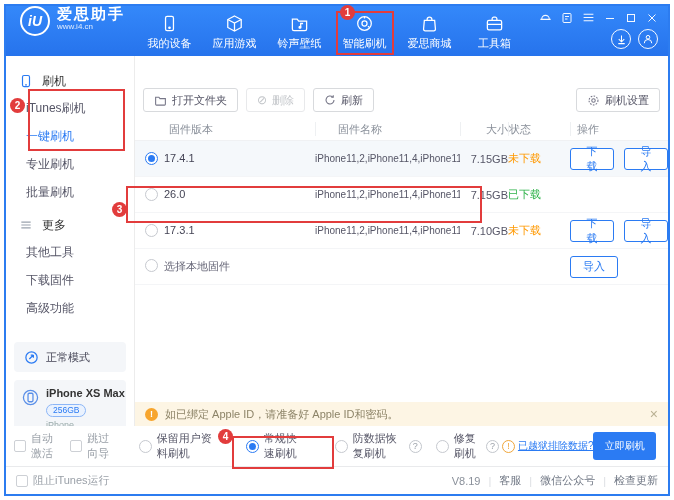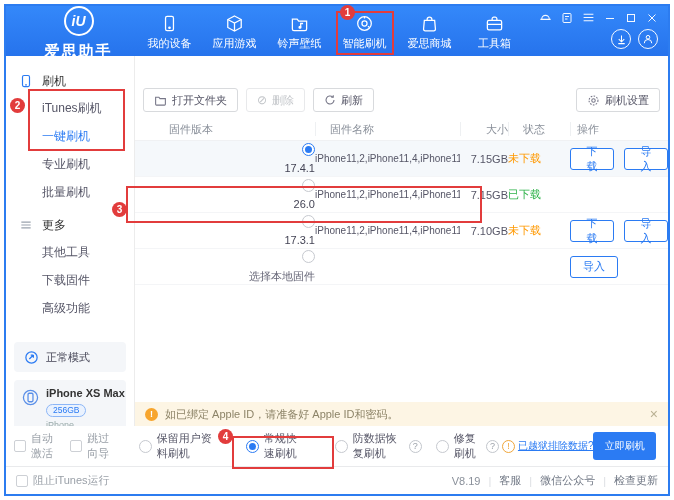--- a/index.html
+++ b/index.html
@@ -12,21 +12,21 @@
   .window {
     position:absolute; inset:4px;
     border:2px solid #2c7cf0; background:#fff;
   }
   
   .header {
     position:absolute; top:0; left:0; right:0; height:50px;
     background:linear-gradient(180deg,#3488fa 0%,#2673ec 100%);
     color:#fff; display:flex;
   }
-  .logo { width:131px; display:flex; align-items:center; padding-left:14px; gap:7px;flex-direction:column; }
+  .logo { width:131px; display:flex; align-items:flex-start; padding-left:14px; gap:7px; }
   .logo-circle {
     width:30px; height:30px; border:2px solid #fff; border-radius:50%;
     display:flex; align-items:center; justify-content:center;
     font-weight:bold; font-style:italic; font-size:14px; flex:none;
   }
   .brand-name { font-size:15px; font-weight:bold; letter-spacing:2px; line-height:16px; }
   .brand-url  { font-size:8px; opacity:.85; }
   .nav { display:flex; padding-top:6px; }
   .nav-item {
     width:65px; display:flex; flex-direction:column; align-items:center;
@@ -41,21 +41,21 @@
     display:flex; align-items:center; justify-content:center; cursor:pointer;
   }
   
   .sidebar {
     position:absolute; top:50px; left:0; width:129px; bottom:56px;
     background:#fff; border-right:1px solid #ececec;
     padding-top:12px; display:flex; flex-direction:column;
   }
   .side-header { height:26px; display:flex; align-items:center; gap:9px; padding-left:13px; font-size:12px; color:#333; }
   .side-header.gap-top { margin-top:6px; }
-  .side-item { height:28px; line-height:28px; padding-left:36px; font-size:12px; color:#556; cursor:pointer; }
+  .side-item { height:28px; line-height:28px; padding-left:20px; font-size:12px; color:#556; cursor:pointer; }
   .side-item.active { color:#2b7bf3; }
   .side-spacer { flex:1; }
   .mode-card {
     margin:4px 8px; height:30px; background:#f4f6f9; border-radius:4px;
     display:flex; align-items:center; gap:7px; padding-left:10px; font-size:11px; color:#445;
   }
   .device-card { margin:4px 8px 2px 8px; background:#f4f6f9; border-radius:4px; padding:7px 6px 6px 32px; position:relative; }
   .device-card .dicon { position:absolute; left:8px; top:9px; }
   .device-name { font-size:11px; font-weight:bold; color:#333; white-space:nowrap; }
   .capacity-pill {
@@ -71,27 +71,27 @@
     border:1px solid #d8dadd; border-radius:3px; background:#fff; font-size:11px; color:#556; cursor:pointer;
   }
   .tbtn.disabled { color:#c2c5c9; border-color:#e8e9eb; cursor:default; }
   .tbtn.right { margin-left:auto; }
   .tglyph { font-size:12px; line-height:1; }
   
   .thead { display:flex; height:24px; align-items:center; font-size:11px; color:#8a909a; border-bottom:1px solid #f0f1f3; }
   .thead .hc { height:14px; line-height:14px; }
   .thead .hc2,.thead .hc3,.thead .hc4,.thead .hc5 { border-left:1px solid #eef0f2; }
   .hc1 { width:180px; padding-left:34px; }
-  .hc2 { width:145px; padding-left:14px; }
+  .hc2 { width:145px; padding-left:22px; }
   .hc3 { width:48px; text-align:right; }
-  .hc4 { width:62px; padding-left:14px; }
+  .hc4 { width:62px; }
   .hc5 { flex:1; padding-left:6px; }
   .trow { display:flex; height:36px; align-items:center; font-size:11px; color:#445; border-bottom:1px solid #f4f5f7; }
   .trow.selected { background:#f5f8fb; }
-  .c1 { width:180px; display:flex; align-items:flex-end; gap:6px; padding-left:10px;flex-direction:column; }
+  .c1 { width:180px; display:flex; align-items:flex-start; gap:6px; padding-left:10px; }
   .c2 { width:145px; font-size:10px; color:#556; white-space:nowrap; overflow:hidden; }
   .c3 { width:48px; text-align:right; color:#556; }
   .c4 { width:62px; }
   .c5 { flex:1; display:flex; gap:10px; align-items:center; }
   .radio { width:13px; height:13px; border:1px solid #c6c9cf; border-radius:50%; background:#fff;
            display:inline-flex; align-items:center; justify-content:center; flex:none; cursor:pointer; }
   .radio.on { border-color:#2b7bf3; }
   .radio.on i { width:7px; height:7px; border-radius:50%; background:#2b7bf3; display:block; }
   .status-pending { color:#f90; }
   .status-done { color:#2fb34a; }

